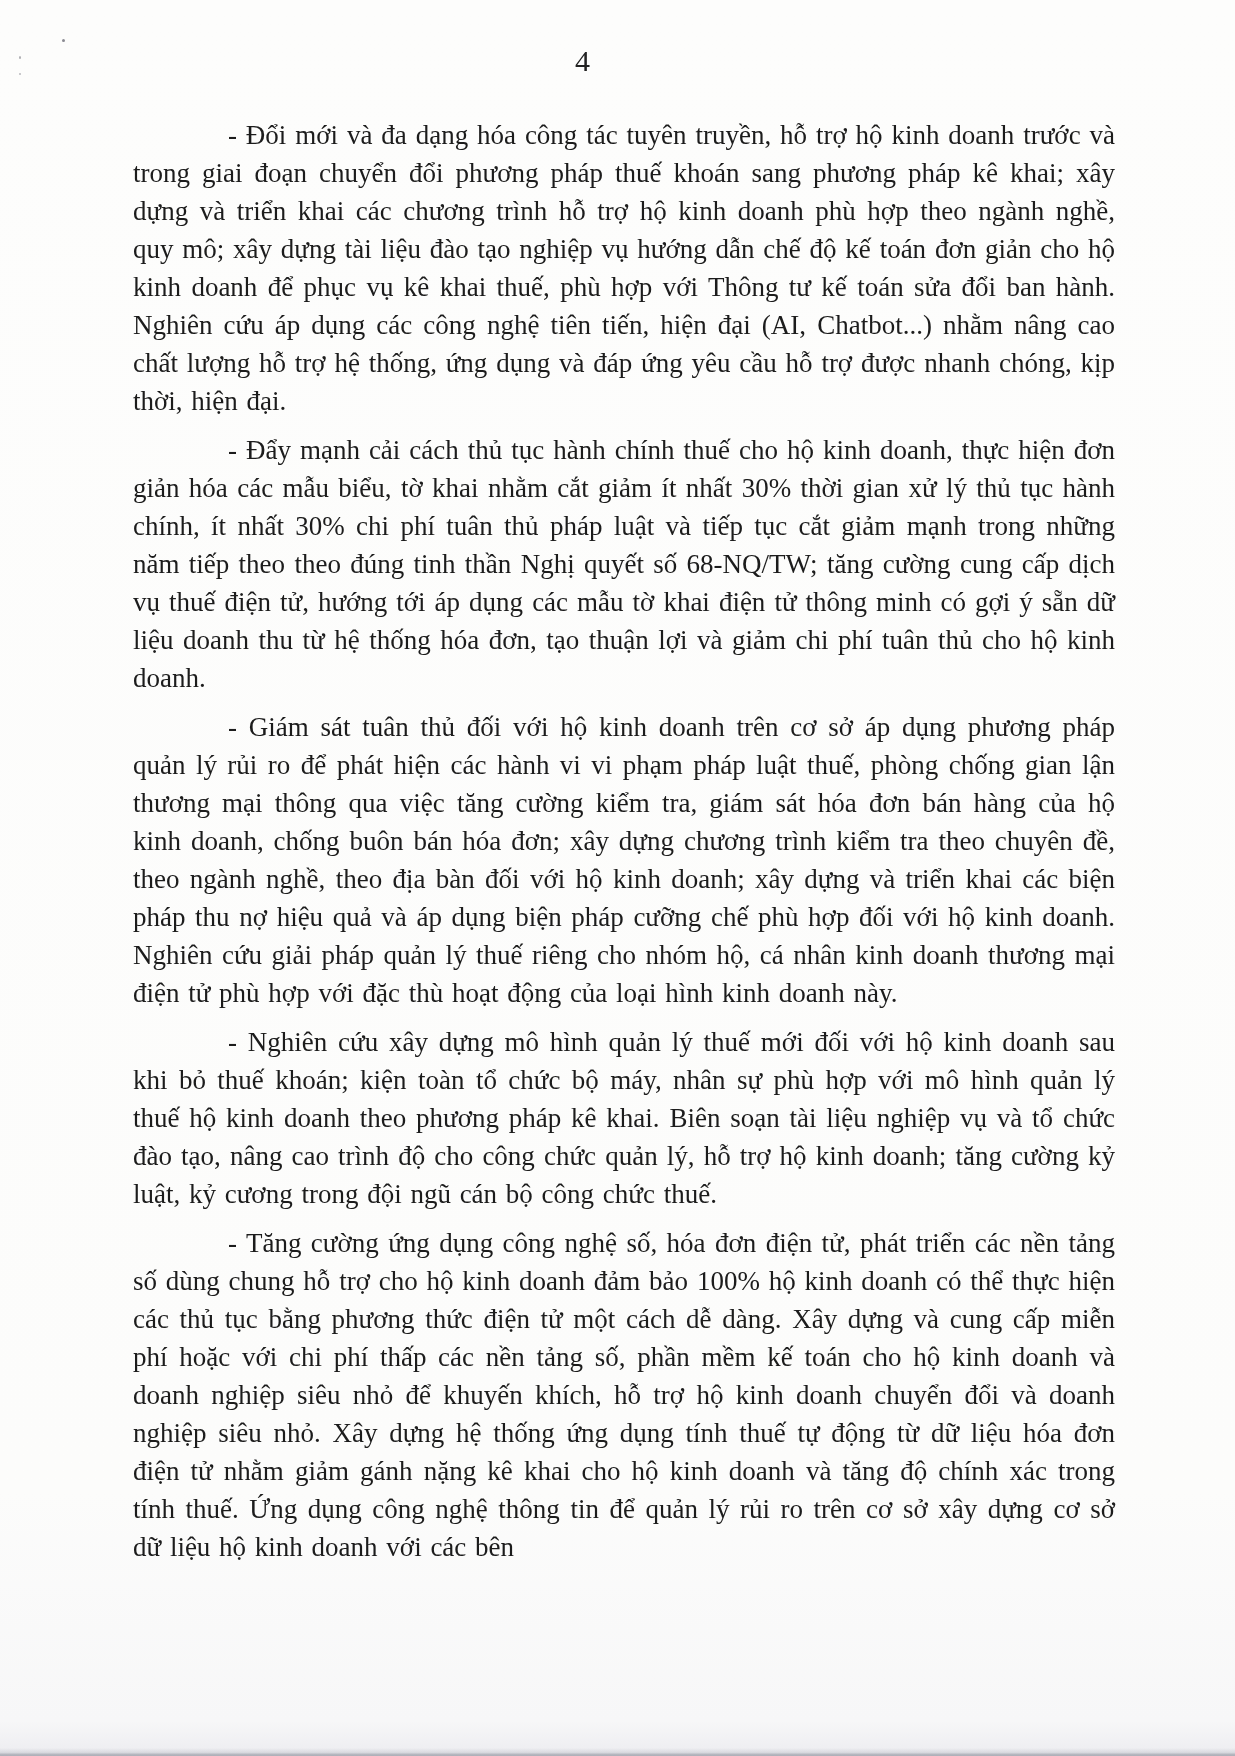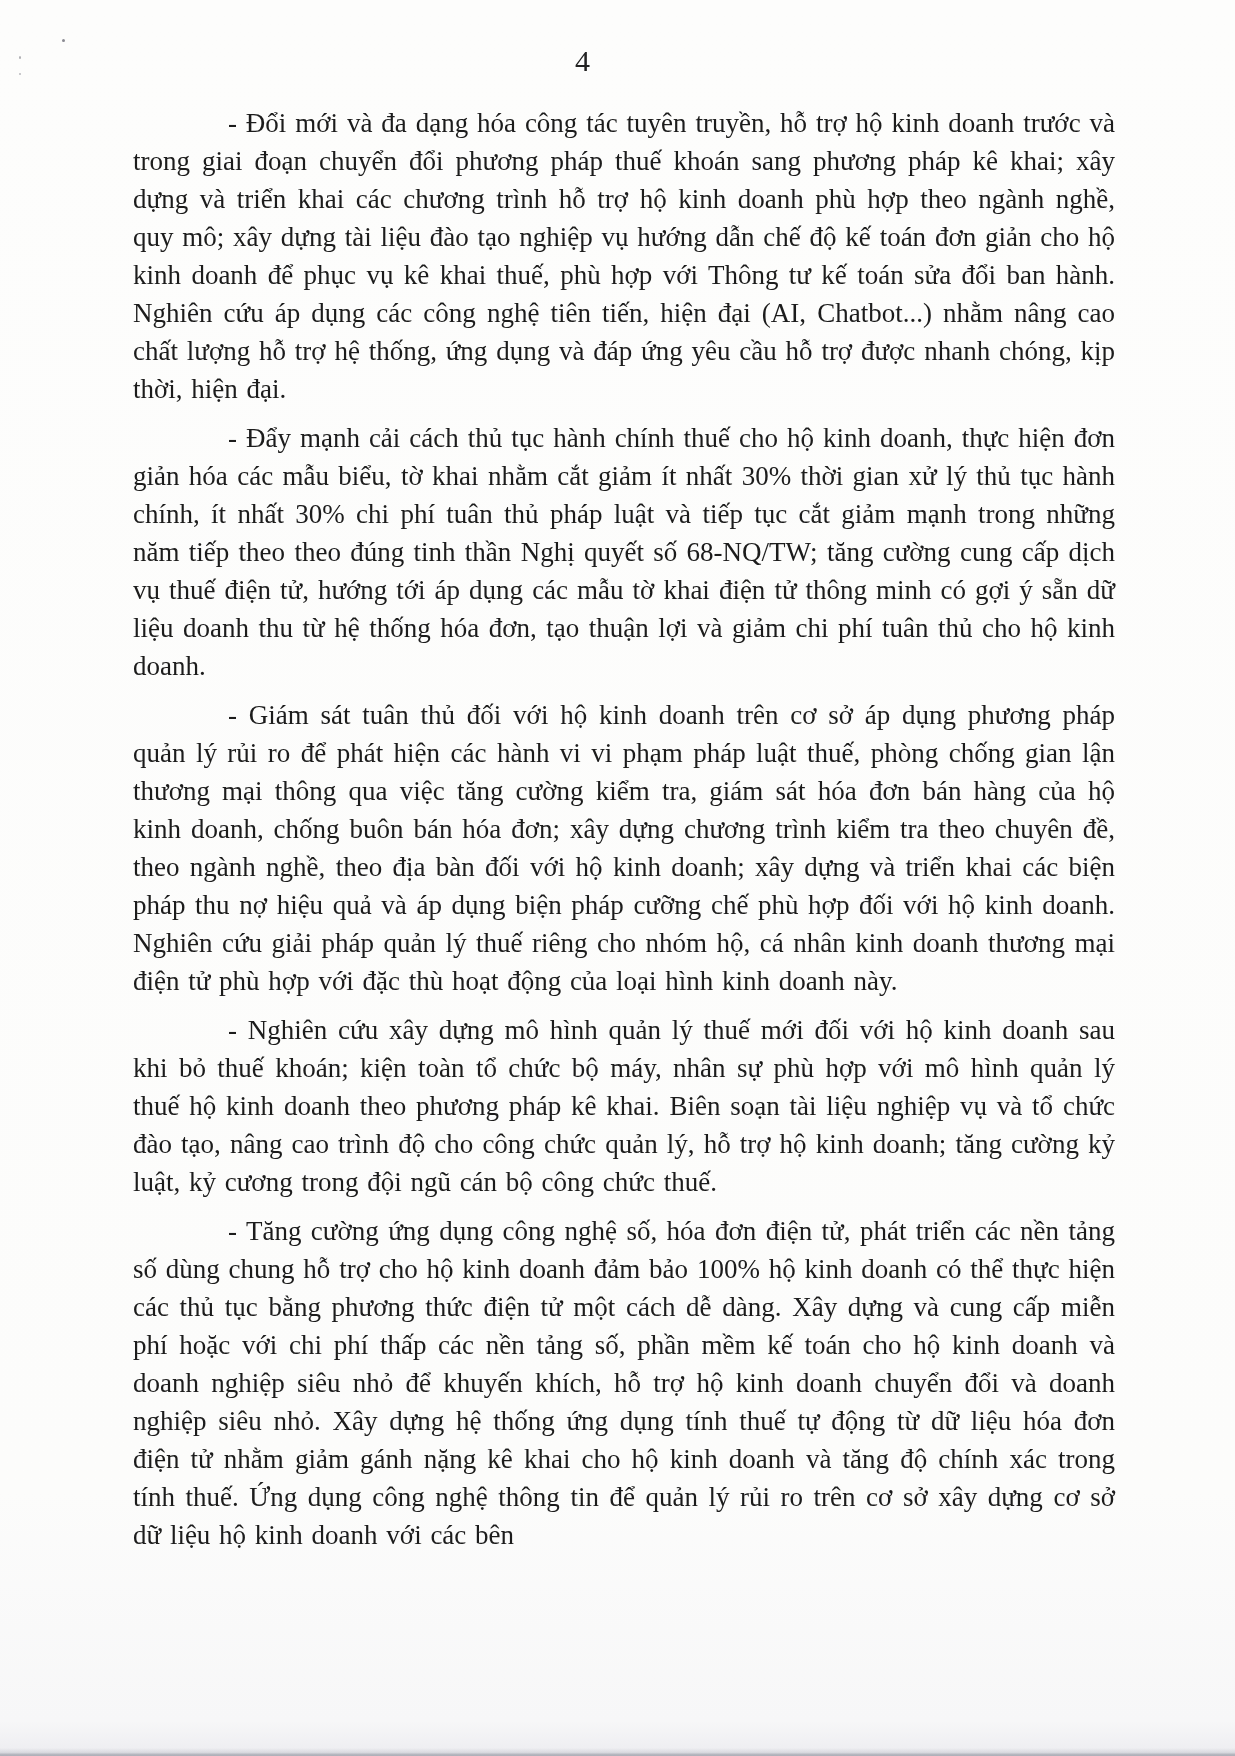--- a/index.html
+++ b/index.html
@@ -26,21 +26,21 @@
     top: 44px;
     width: 900px;
     text-align: center;
     font-size: 30px;
     color: #222;
     letter-spacing: 1px;
   }
   .content {
     position: absolute;
     left: 133px;
-    top: 104px;
+    top: 116px;
     width: 982px;
     color: #1c1c1c;
   }
   .content p {
     margin: 0 0 11px 0;
     font-size: 27px;
     line-height: 38px;
     text-align: justify;
     text-indent: 95px;
     word-spacing: 2px;

